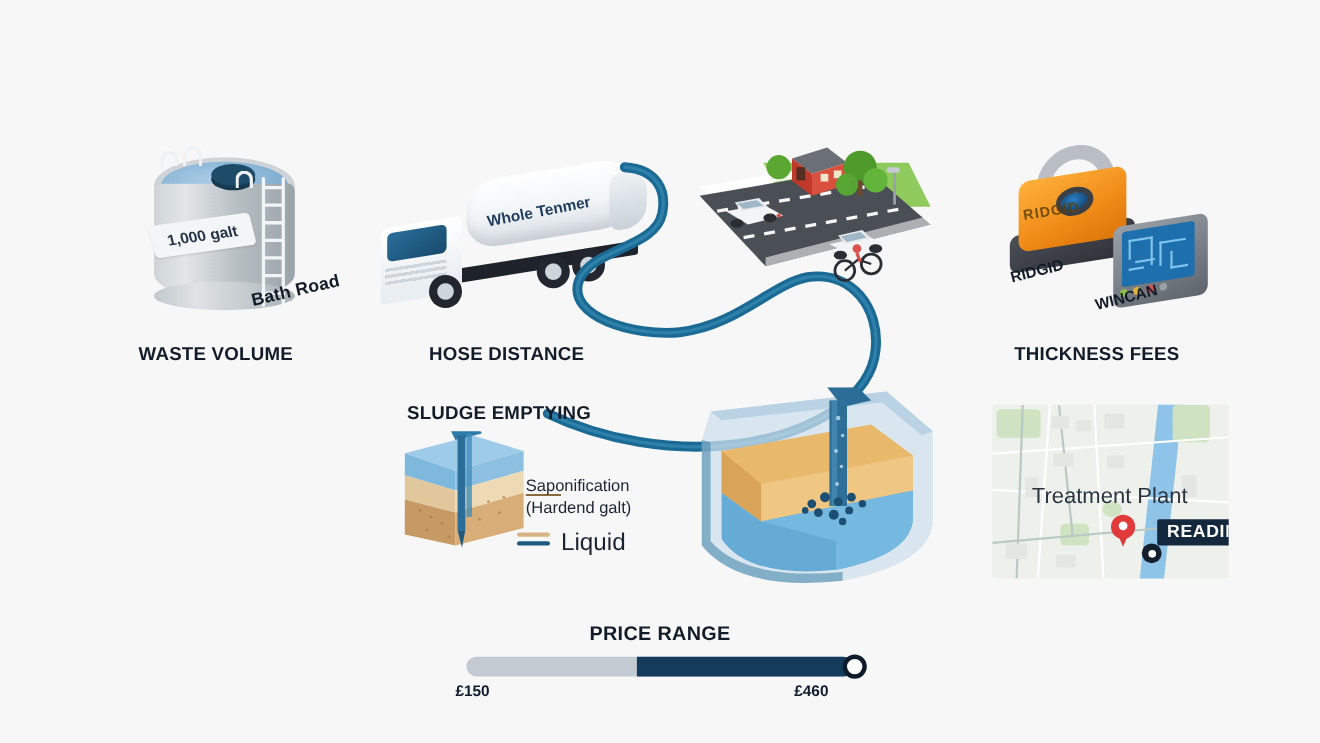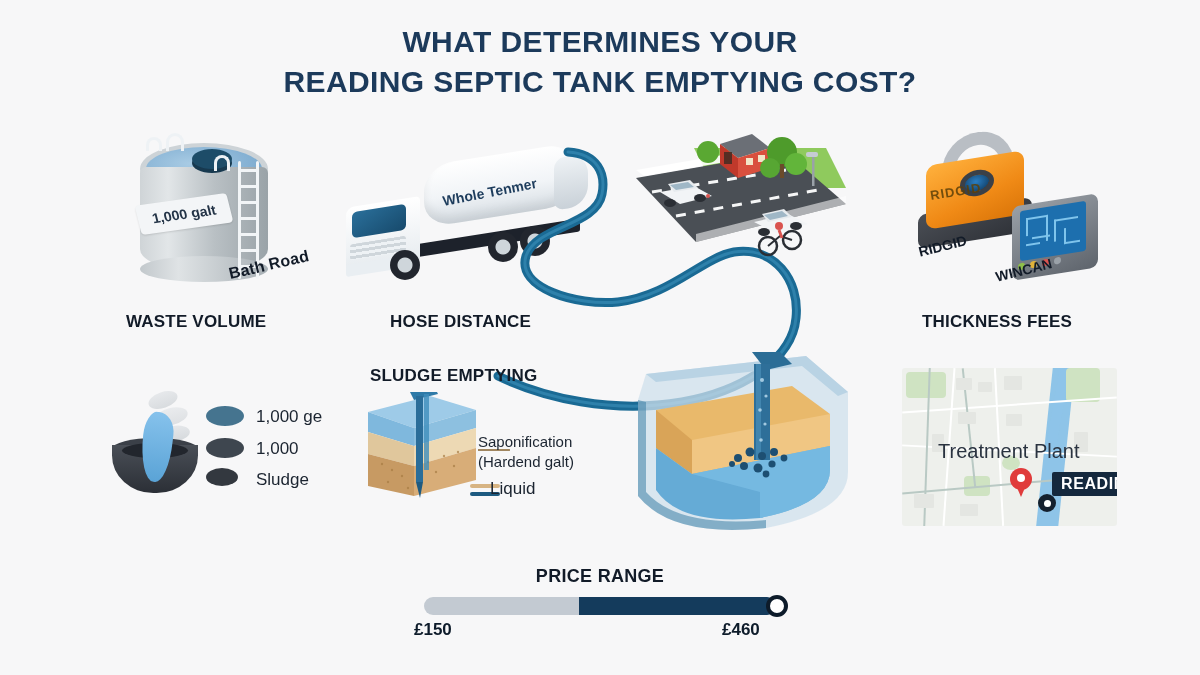--- a/index.html
+++ b/index.html
@@ -290,32 +290,28 @@
   .slider .thumb {
     position:absolute; left:calc(100% - 10px); top:-2px;
     width:22px; height:22px; border-radius:50%;
     background:#fff; border:4px solid #0d1b2a;
   }
   .slider .arrow {
     position:absolute; left:calc(100% + 2px); top:-30px;
     width:0;height:0;
   }
   .price-lbl {
-    position:absolute; font-size:17px; font-weight:bold; color:#0d1b2a;
+    position:absolute; font-size:14px; font-weight:bold; color:#0d1b2a;
   }
 </style>
 </head>
 <body>
 
 <div class="stage">
 
-  <div class="title">
-    <span>WHAT DETERMINES YOUR</span>
-    <span class="l2">READING SEPTIC TANK EMPTYING COST?</span>
-  </div>
 
   <div class="tank">
     <div class="rim"></div>
     <div class="liquid"></div>
     <div class="body"></div>
     <div class="hatch"></div>
     <div class="pipe" style="left:28px;top:12px;width:16px;height:14px;"></div>
     <div class="pipe" style="left:48px;top:8px;width:18px;height:18px;"></div>
     <div class="pipe" style="left:96px;top:30px;width:16px;height:16px;"></div>
     <div class="ladder">
@@ -442,39 +438,20 @@
       <b style="background:#8fbf4a"></b>
         <b style="background:#e0b23a"></b>
       <b style="background:#d9534f"></b>
         <b style="background:#9aa1a8"></b>
     </div>
   </div>
   <div class="tag" style="left:918px;top:238px;transform:rotate(-14deg);">RIDGID</div>
   <div class="tag" style="left:995px;top:262px;transform:rotate(-14deg);">WINCAN</div>
   <div class="caption" style="left:922px;top:312px;">THICKNESS FEES</div>
 
-  <div class="sl-legend">
-    <div class="drop" style="left:38px;top:2px;width:30px;height:16px;transform:rotate(-18deg);opacity:.55;"></div>
-    <div class="drop" style="left:44px;top:18px;width:34px;height:17px;transform:rotate(-14deg);opacity:.45;"></div>
-    <div class="drop" style="left:48px;top:36px;width:32px;height:16px;transform:rotate(-10deg);opacity:.6;"></div>
-    <div class="drop" style="left:52px;top:52px;width:28px;height:14px;transform:rotate(-8deg);opacity:.5;"></div>
-    <div class="bowl-rim"></div>
-    <div class="bowl"></div>
-    <div class="bowl-in"></div>
-    <div class="splash"></div>
-
-    <div class="dot" style="left: 96px; top: 16px; background: rgb(69, 116, 143);"></div>
-    <div class="ltext" style="left:146px;top:17px;">1,000 ge</div>
-
-    <div class="dot" style="left: 96px; top: 48px; background: rgb(62, 70, 79);"></div>
-    <div class="ltext" style="left:146px;top:49px;">1,000</div>
-
-    <div class="dot" style="left: 96px; top: 78px; width: 32px; height: 18px; background: rgb(51, 56, 63);"></div>
-    <div class="ltext" style="left:146px;top:80px;">Sludge</div>
-  </div>
 
   <div class="caption" style="left:370px;top:366px;">SLUDGE EMPTYING</div>
 
   <svg class="sludge" viewBox="0 0 230 130">
 
     <polygon points="10,20 72,4 118,18 56,36" fill="#9ecbe8"></polygon>
 
     <polygon points="10,20 56,36 56,54 10,40" fill="#7fb8dd"></polygon>
     <polygon points="10,40 56,54 56,74 10,62" fill="#e0c79c"></polygon>
     <polygon points="10,62 56,74 56,104 10,94" fill="#c79a63"></polygon>
@@ -502,21 +479,21 @@
     <rect x="66" y="2" width="5" height="76" fill="#3f8dbb" opacity=".8"></rect>
 
     <line x1="120" y1="58" x2="152" y2="58" stroke="#8a6a3a" stroke-width="1.6"></line>
   </svg>
 
   <div class="sl-note" style="left:478px;top:432px;">Saponification</div>
   <div class="sl-note" style="left:478px;top:452px;">(Hardend galt)</div>
 
   <div class="sw" style="left:470px;top:484px;background:#d7b483;"></div>
   <div class="sw" style="left:470px;top:492px;background:#1d5a80;"></div>
-  <div class="sl-note" style="left:490px;top:478px;font-size:17px;">Liquid</div>
+  <div class="sl-note" style="left:510px;top:478px;font-size:22px;">Liquid</div>
 
   <svg class="xsec" viewBox="0 0 250 185">
 
     <path d="M30 22 L190 4 L232 40 L232 120 Q232 160 150 176 Q56 186 22 144 L22 48 Z" fill="#cfe0ec" opacity=".75"></path>
 
     <polygon points="40,58 176,34 214,62 214,94 76,122 40,96" fill="#e9b96b"></polygon>
     <polygon points="40,58 76,88 76,122 40,96" fill="#d9a458"></polygon>
     <polygon points="76,88 214,62 214,94 76,122" fill="#f0c683"></polygon>
 
     <path d="M40 96 L76 122 L214 94 L214 118 Q214 152 144 166 Q64 174 40 138 Z" fill="#5ba6d4" opacity=".92"></path>

